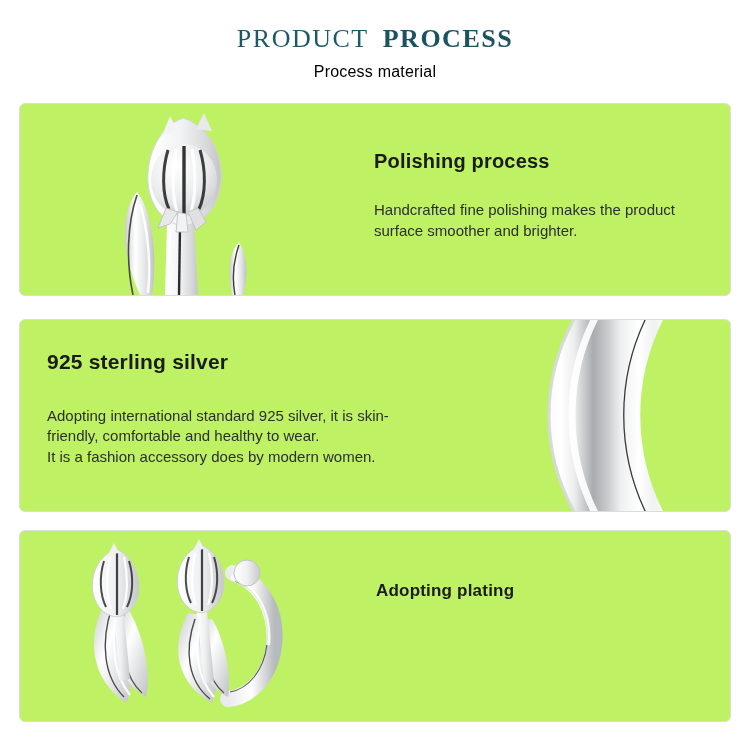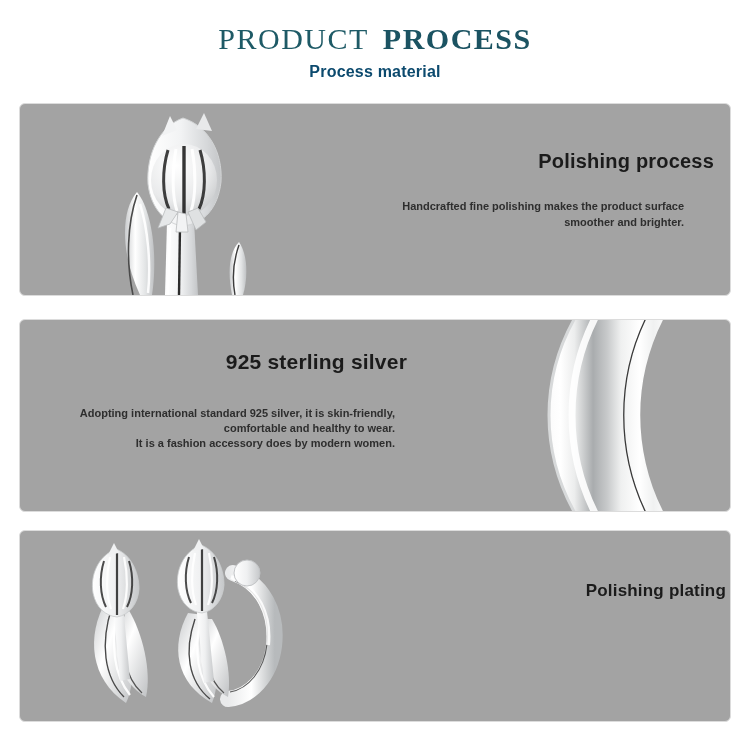--- a/index.html
+++ b/index.html
@@ -9,57 +9,56 @@
     width: 750px;
     height: 750px;
     background: #ffffff;
     overflow: hidden;
     font-family: "Liberation Sans", sans-serif;
   }
   
   .header { position: absolute; top: 22px; left: 0; width: 750px; text-align: center; }
   .title {
     font-family: "Liberation Serif", serif;
-    font-size: 30px;
+    font-size: 26px;
     color: #1e5a66;
     letter-spacing: 1.5px;
     line-height: 34px;
   }
   .title .t-regular { font-weight: normal; }
   .title .t-bold { font-weight: bold; margin-left: 14px; color: #1b5362; }
   .subtitle {
     margin-top: 7px;
     font-size: 16px;
-    font-weight: bold;
-    color: #0c4a6e;
+    font-weight: normal;
+    color: #000000;
     letter-spacing: .2px;
   }
   
   .card {
     position: absolute;
     left: 19px;
     width: 712px;
     height: 193px;
-    background: #a3a3a3;
+    background: #bef264;
     border: 1px solid #dcdcdc;
     border-radius: 6px;
     overflow: hidden;
-    text-align: right;
   }
   .card-1 { top: 103px; }
   .card-2 { top: 319px; }
   .card-3 { top: 530px; height: 192px; }
   .card-img { position: absolute; top: 0; bottom: 0; }
   .img-left  { left: 0; }
   .img-right { right: 0; }
   .card-text { position: absolute; }
   .card-heading { font-weight: bold; color: #1b1b1b; letter-spacing: .2px; }
   .card-body p {
-    font-size: 11px;
-    font-weight: bold;
+    font-size: 15px;
+    font-weight: normal;
     color: #2e2e2e;
     line-height: 1.32;
   }
   
   .card-1 .card-text { left: 354px; top: 46px; width: 340px; }
   .card-1 .card-heading { font-size: 20px; margin-bottom: 26px; }
   .card-1 .card-body { width: 310px; }
   .card-1 .card-body p { line-height: 1.42; }
   
   .card-2 .card-text { left: 27px; top: 30px; width: 360px; }
@@ -230,17 +229,17 @@
         <path d="M181,14 C163,21 155,40 158,58 C161,73 171,81 182,82 C194,80 203,69 204,54 C204,36 195,19 181,14 Z" fill="url(#gPetal2)" stroke="#c9cbcd" stroke-width="0.8"></path>
         <path d="M169,26 C164,42 165,60 171,72" stroke="#2d2d2d" stroke-width="2" fill="none" opacity="0.85"></path>
         <path d="M182,18 L182,80" stroke="#2d2d2d" stroke-width="2.2" fill="none" opacity="0.9"></path>
         <path d="M194,26 C199,42 198,60 192,72" stroke="#2d2d2d" stroke-width="2" fill="none" opacity="0.85"></path>
         <path d="M175,22 C171,40 171,60 176,74" stroke="#ffffff" stroke-width="2.2" fill="none" opacity="0.9"></path>
         <path d="M189,22 C193,40 193,60 188,74" stroke="#ffffff" stroke-width="2.2" fill="none" opacity="0.9"></path>
         <path d="M173,20 L179,8 L184,18 Z" fill="#f0f1f2"></path>
       </g>
     </svg>
     <div class="card-text">
-      <div class="card-heading">Polishing plating</div>
+      <div class="card-heading">Adopting plating</div>
     </div>
   </div>
 
 </div>
 
 </body></html>

